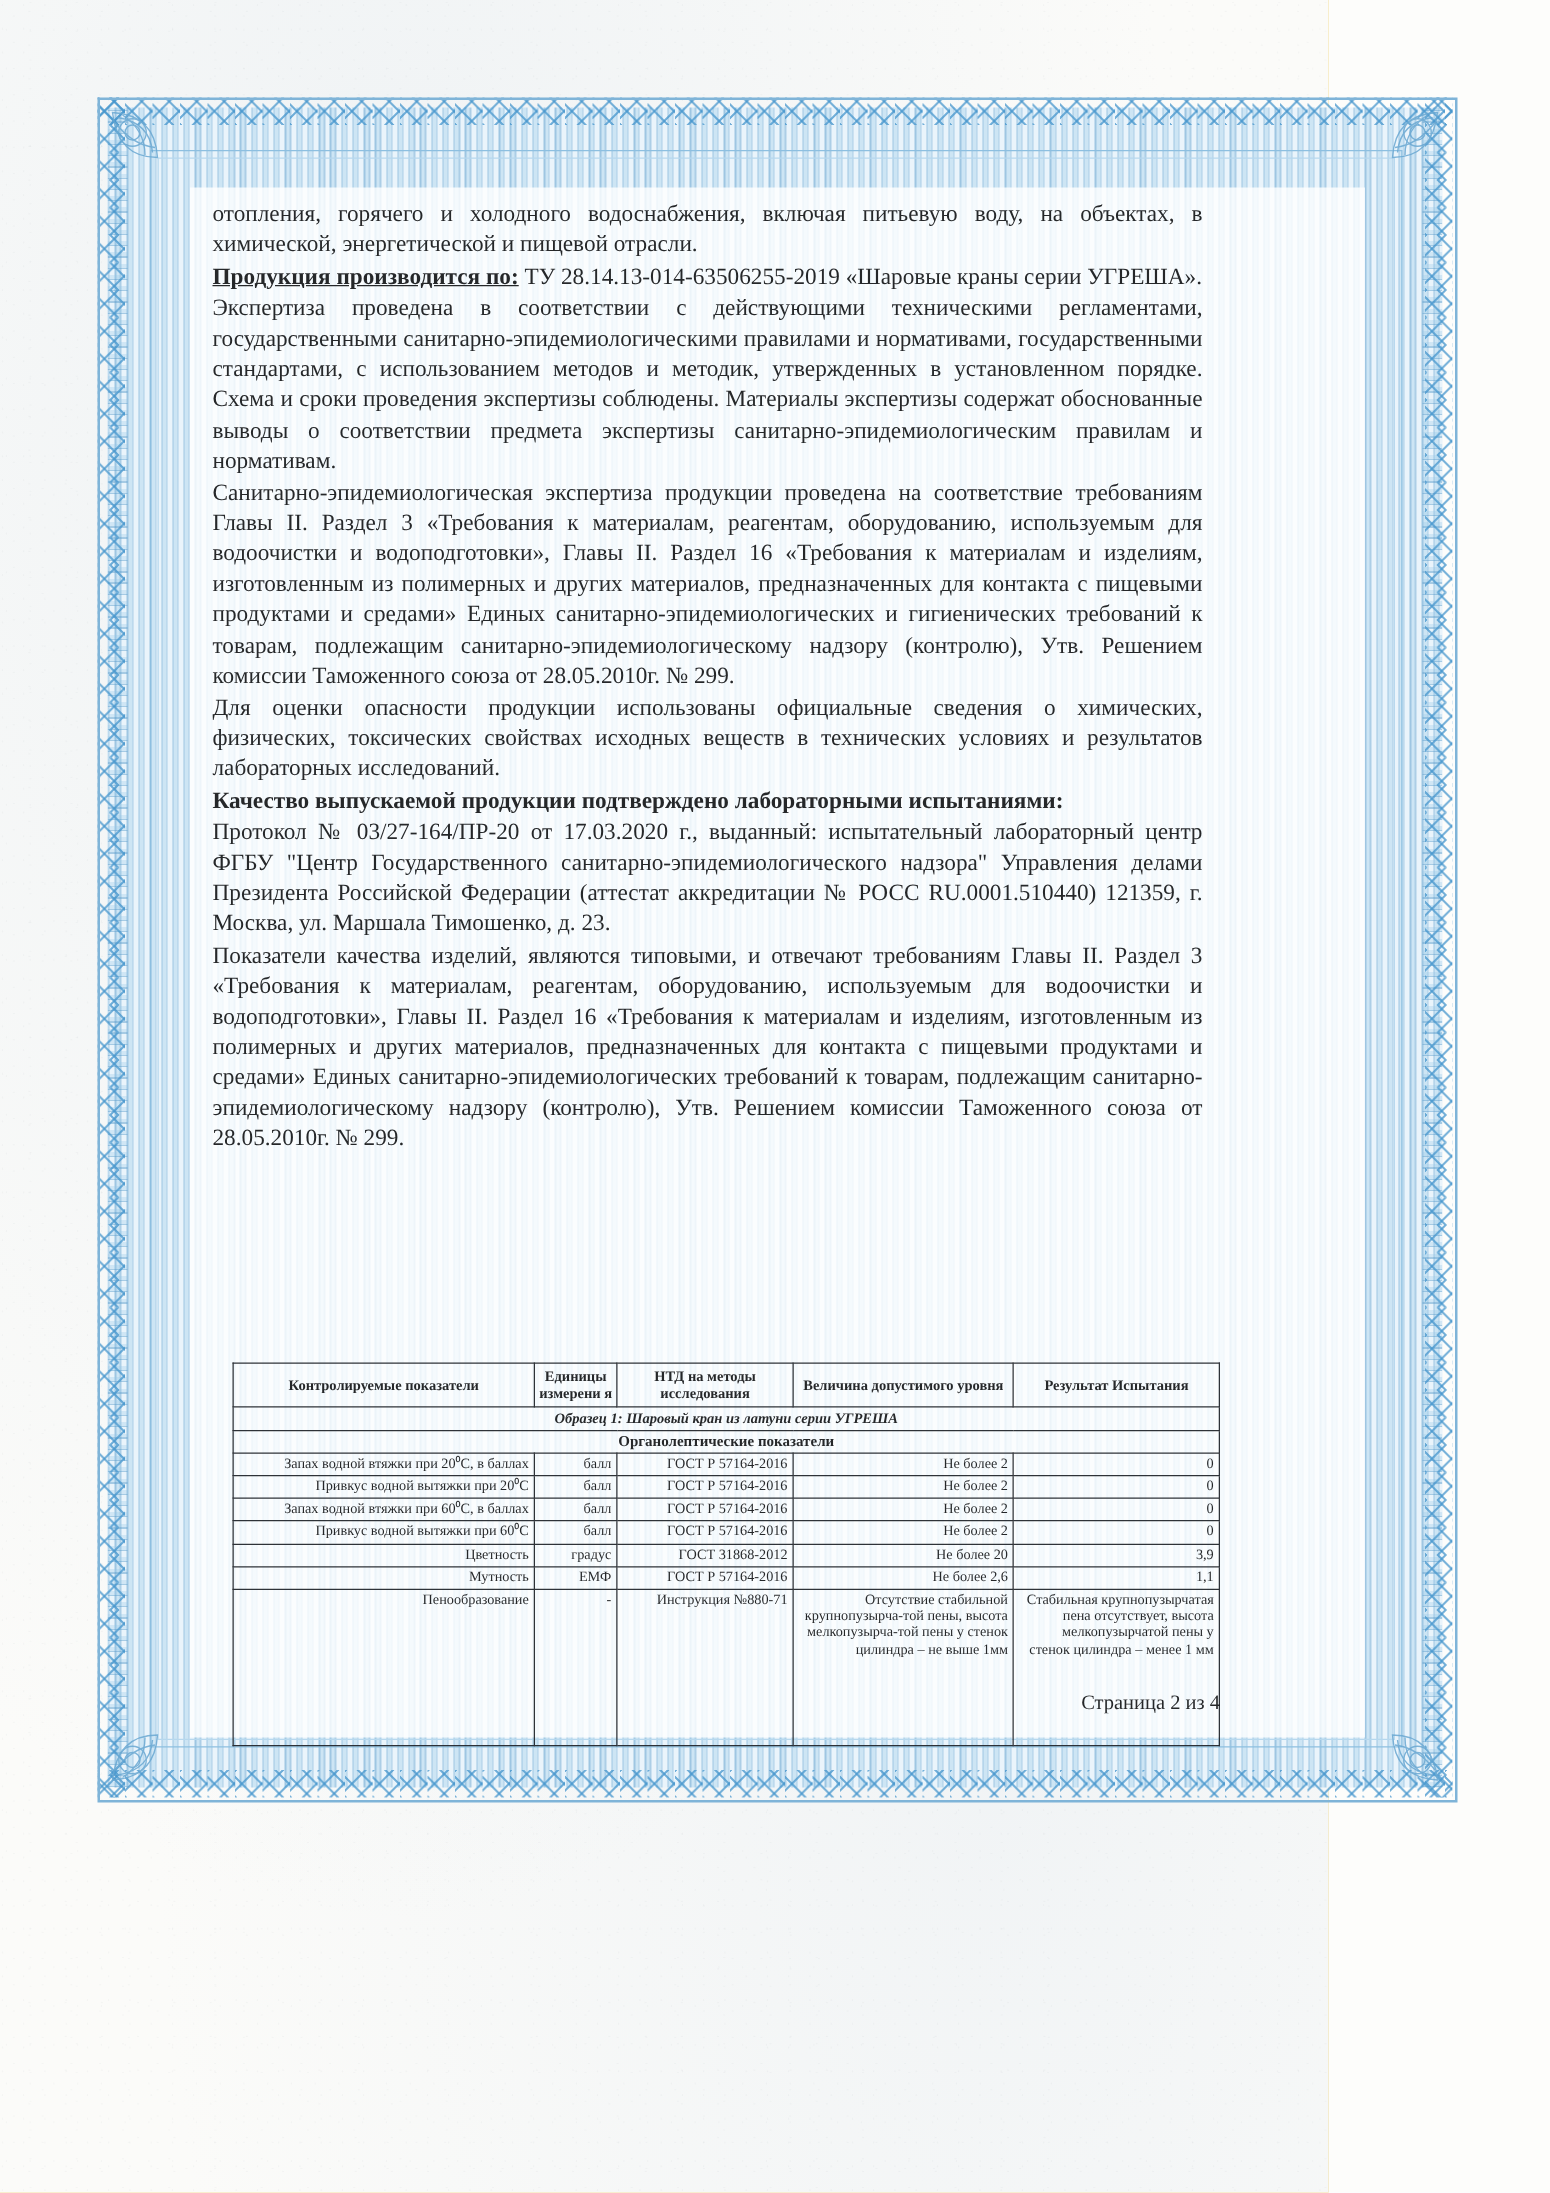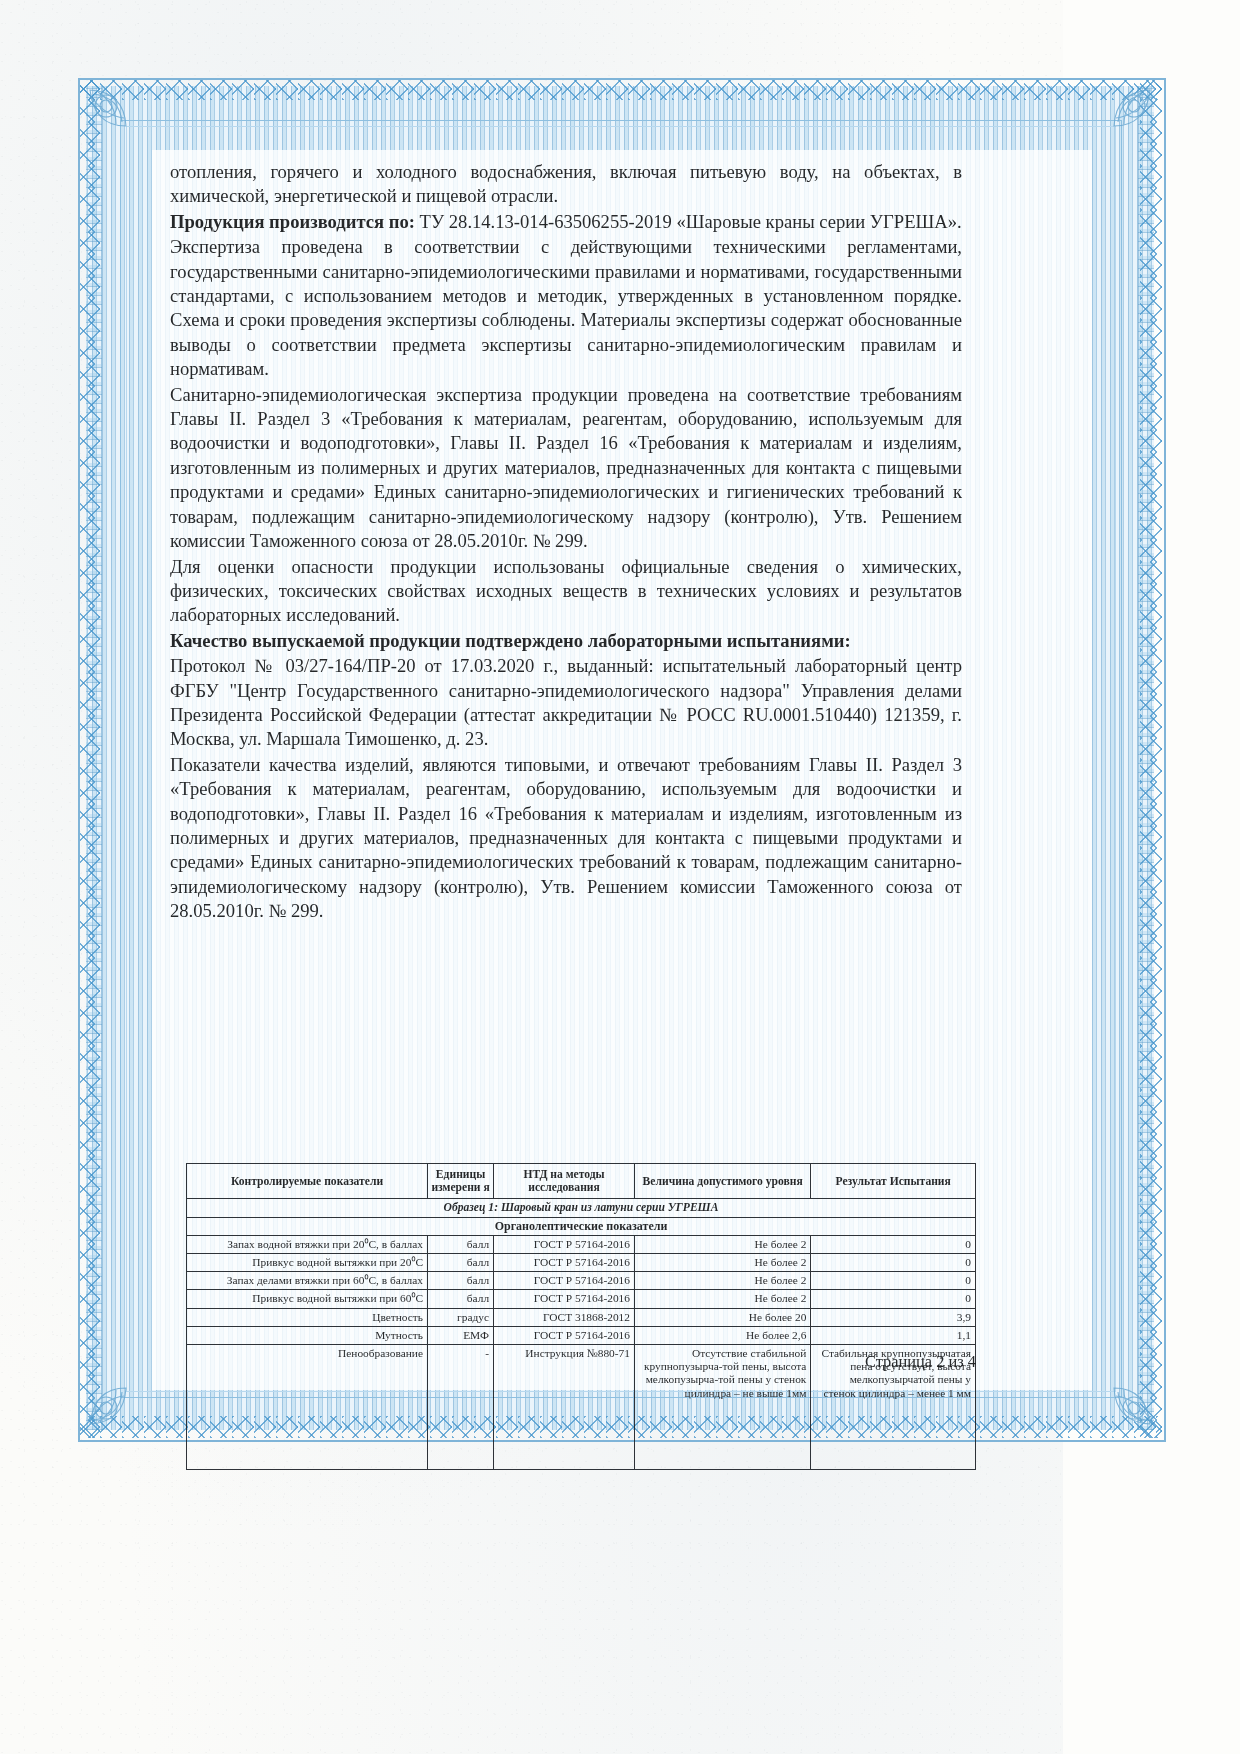--- a/index.html
+++ b/index.html
@@ -105,25 +105,25 @@
   }
   p.body{
     margin:0 0 1px 0;
     font-size:18.6px;
     line-height:24.4px;
     text-align:justify;
     text-justify:inter-word;
     color:#16181a;
   }
   p.body.b{font-weight:bold;}
-  .bold-lead{font-weight:bold;}
+  .bold-lead{font-weight:bold;text-decoration:underline;}
 
   
   table.res{
-    position:absolute;left:186px;top:1163px;
+    position:absolute;left:186px;top:1090px;
     width:790px;
     border-collapse:collapse;
     font-size:11.4px;
     color:#16181a;
     line-height:13.2px;
   }
   table.res td,table.res th{
     border:1px solid #20242a;
     padding:2px 4px;
     vertical-align:middle;
@@ -260,21 +260,21 @@
         <td class="c">0</td>
       </tr>
       <tr>
         <td class="l">Привкус водной вытяжки при 20⁰С</td>
         <td class="c">балл</td>
         <td class="c">ГОСТ Р 57164-2016</td>
         <td class="c">Не более 2</td>
         <td class="c">0</td>
       </tr>
       <tr>
-        <td class="l">Запах делами втяжки при 60⁰С, в баллах</td>
+        <td class="l">Запах водной втяжки при 60⁰С, в баллах</td>
         <td class="c">балл</td>
         <td class="c">ГОСТ Р 57164-2016</td>
         <td class="c">Не более 2</td>
         <td class="c">0</td>
       </tr>
       <tr>
         <td class="l">Привкус водной вытяжки при 60⁰С</td>
         <td class="c">балл</td>
         <td class="c">ГОСТ Р 57164-2016</td>
         <td class="c">Не более 2</td>

